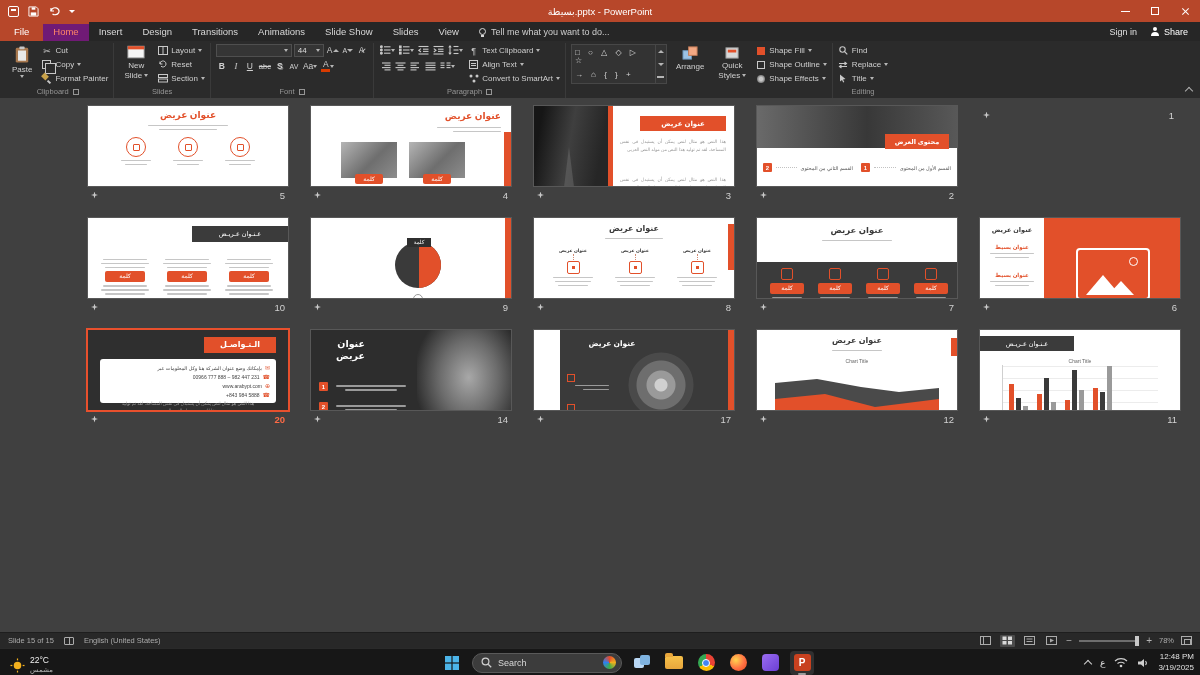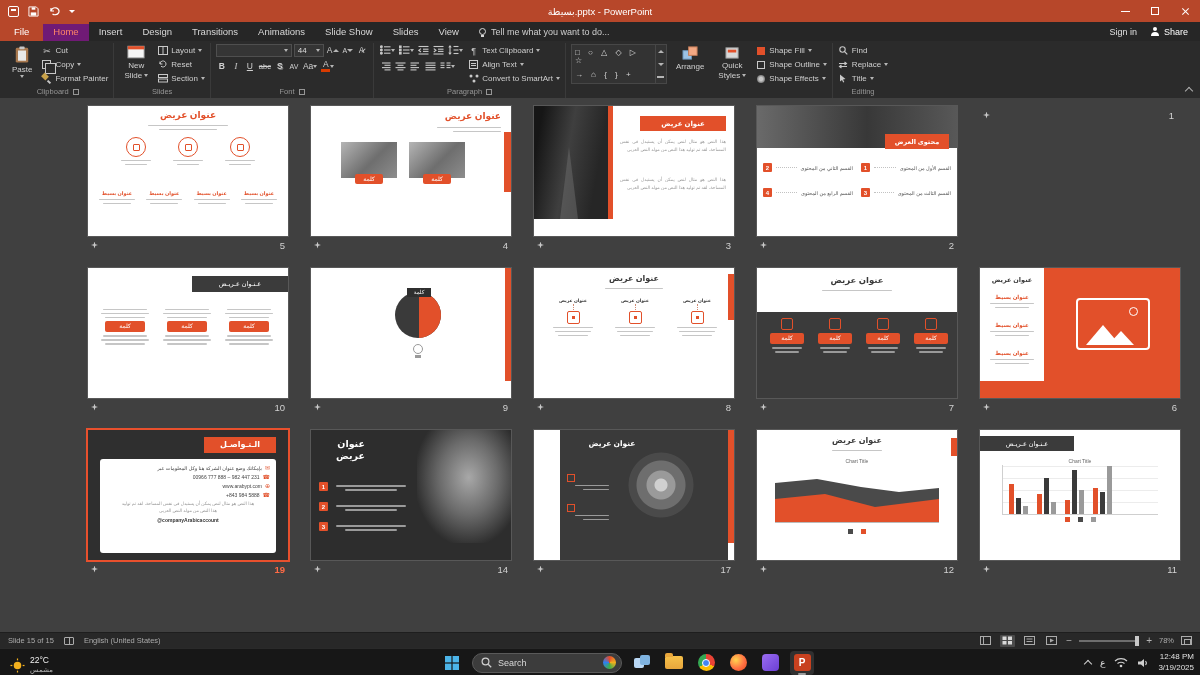--- a/index.html
+++ b/index.html
@@ -76,21 +76,21 @@
   .sqol{width:8px;height:8px;border:1.5px solid #c8c8c8;flex:none}
   .sqef{width:8px;height:8px;border-radius:50%;background:radial-gradient(circle,#c8c8c8 30%,#555 90%);flex:none}
   .collapse{position:absolute;right:8px;bottom:4px;width:6px;height:6px;border-left:1.5px solid #b0b0b0;border-top:1.5px solid #b0b0b0;transform:rotate(45deg)}
   .msvg{flex:none}
 
   
   .sorter{position:absolute;top:98px;left:0;right:0;height:534px;background:#404040;overflow:hidden}
   .srow{display:flex;padding-left:88px;margin-top:8px}
   .srow+.srow{margin-top:16px}
   .cell{width:200px;margin-right:23px}
-  .thumb{position:relative;width:200px;height:130px;background:#fff;overflow:hidden;box-shadow:0 0 0 1px #585858}
+  .thumb{position:relative;width:200px;height:80px;background:#fff;overflow:hidden;box-shadow:0 0 0 1px #585858}
   .sel .thumb{box-shadow:0 0 0 2px #E8502D}
   .cellfoot{height:16px;display:flex;align-items:center;justify-content:space-between;padding:2px 3px 0 3px}
   .star{width:7px;height:7px;background:#c9c9c9;clip-path:polygon(50% 0,62% 38%,100% 50%,62% 62%,50% 100%,38% 62%,0 50%,38% 38%)}
   .num{font-size:9.5px;color:#d2d2d2}
   .sel .num{color:#FF6A45;font-weight:bold}
 
   .or{background:#E2502A}
   .lns i{display:block;height:1.5px;background:#c6c6c6;border-radius:1px;margin:2.5px auto 0}
   .lns.w i{background:#9a9a9a}
   .lns.r i{margin-right:0}
@@ -1098,21 +1098,21 @@
             <div class="s15r">
                 <span class="s15x en">+843 984 5888</span>
                 <span class="s15i">☎</span>
               </div>
             <div class="s15f">هذا النص هو مثال لنص يمكن أن يستبدل في نفس المساحة، لقد تم توليد هذا النص من مولد النص العربي</div>
             <div class="s15s">@companyArabicaccount</div>
           </div>
         </div>
         <div class="cellfoot">
             <span class="star"></span>
-            <span class="num">19</span>
+            <span class="num">20</span>
           </div>
       </div>
 
       <div class="cell">
         <div class="thumb" style="background:#2d2d2d">
           <div class="s14sm"></div>
           <div class="s14t">عنوان عريض</div>
           <div class="s14i" style="top:52px">
               <span class="nbox">1</span>
               <div class="lns w">

